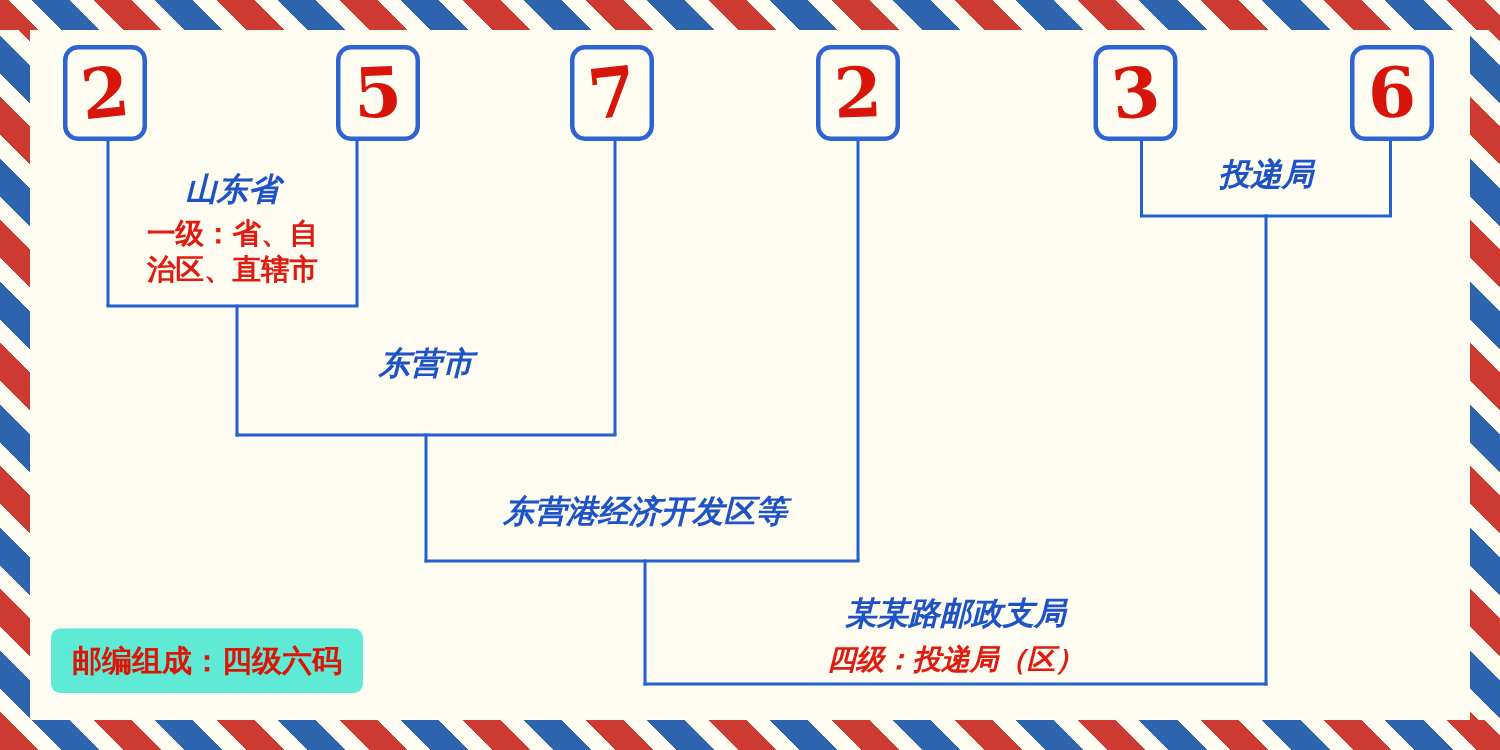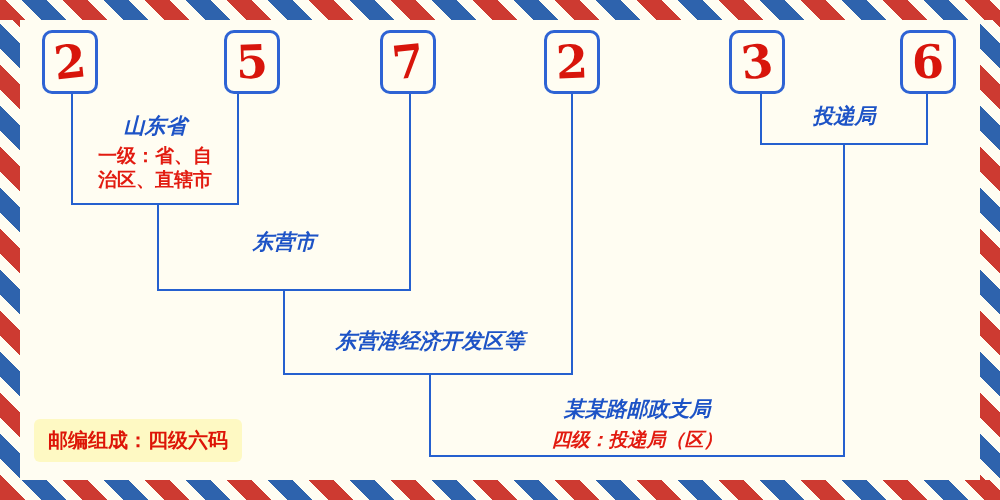--- a/index.html
+++ b/index.html
@@ -43,21 +43,21 @@
     color:#1d53c6; font-weight:bold; font-size:21px; white-space:nowrap;font-style:italic;
   }
   .lvl-desc {
     position:absolute; transform:translateX(-50%);
     color:#e21b10; font-weight:bold; font-size:19px; white-space:nowrap;
   }
 
   
   .note {
     position:absolute; left:34px; top:419px;
-    background:#fef9c3; border-radius:6px; padding:8px 14px;
+    background:#5eead4; border-radius:6px; padding:8px 14px;
     color:#dd1507; font-size:20px; font-weight:bold; white-space:nowrap;
   }
 </style>
 </head>
 <body>
 
 <div class="page">
 
   <div class="stripe stripe-v stripe-left"></div>
   <div class="stripe stripe-v stripe-right"></div>

